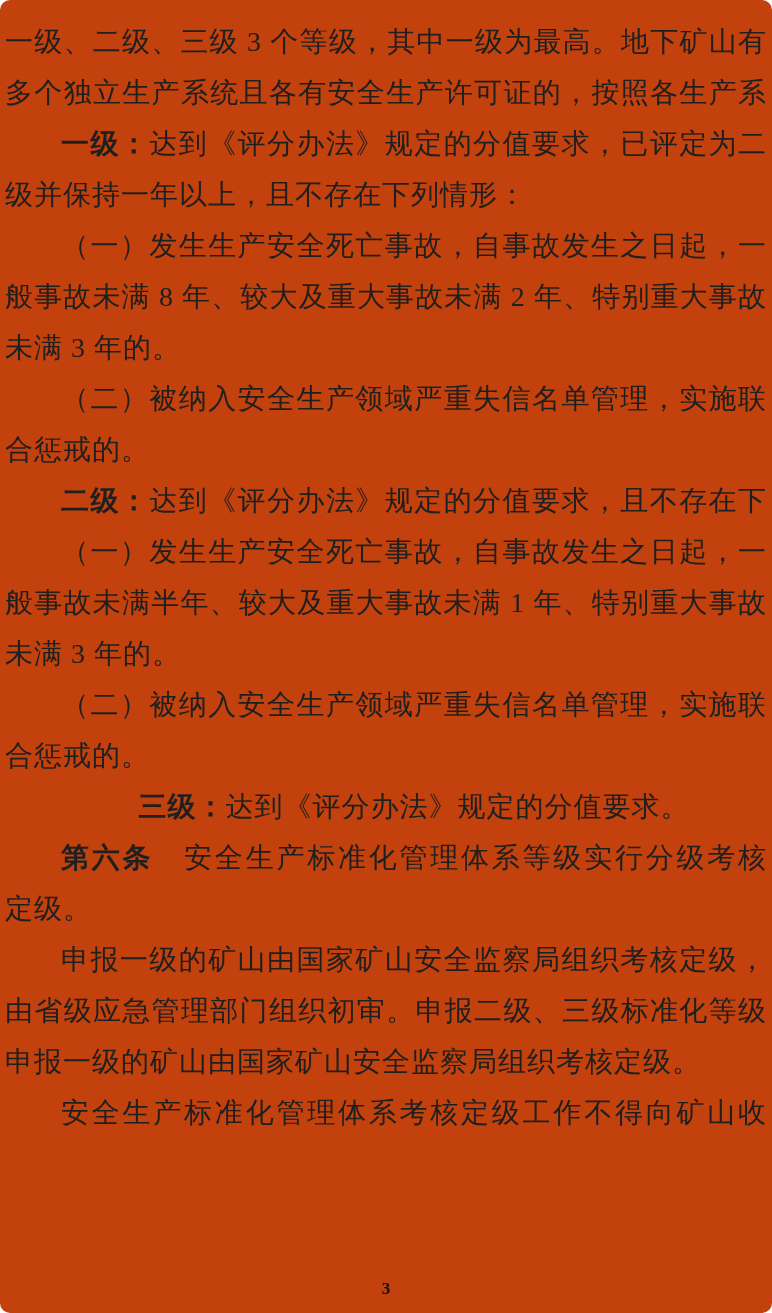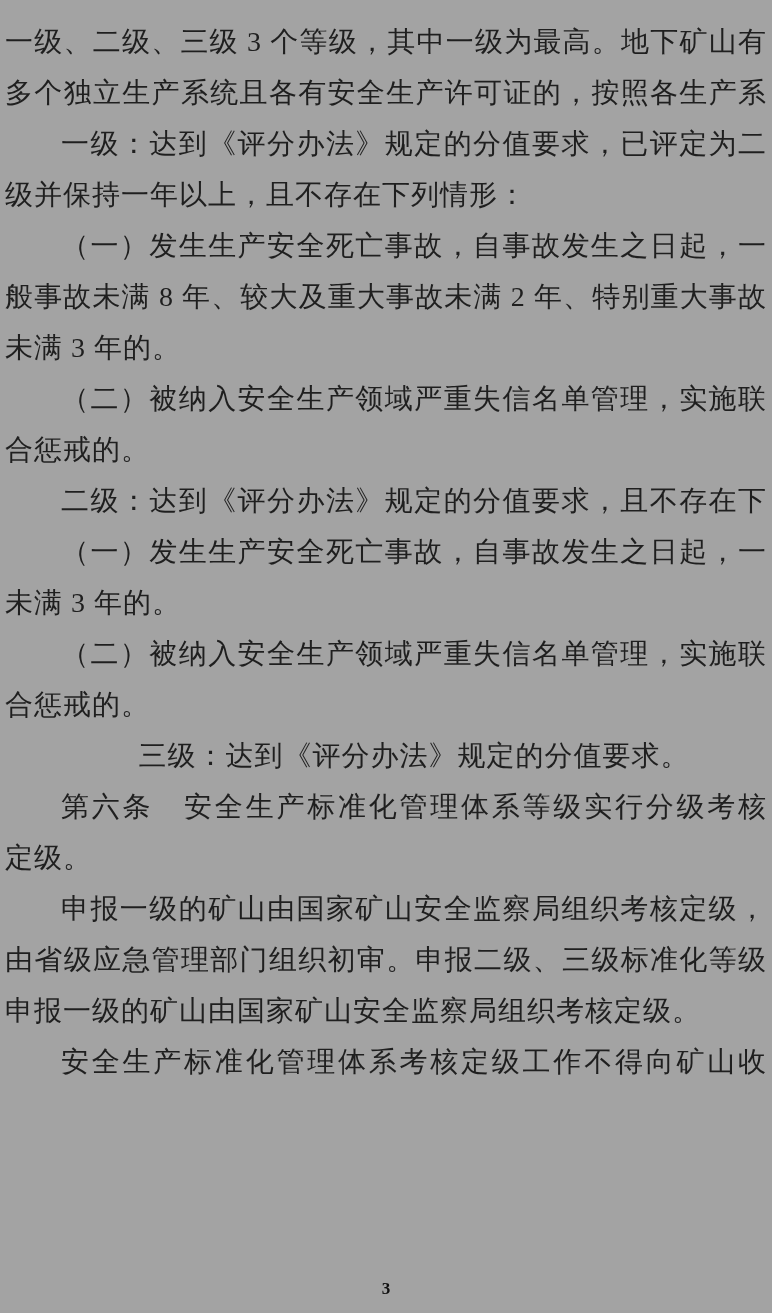--- a/index.html
+++ b/index.html
@@ -4,24 +4,25 @@
 <style>
   html, body {
     margin: 0;
     padding: 0;
     background: #ffffff;
   }
   .page {
     position: relative;
     width: 772px;
     height: 1313px;
-    background: #a3a3a3;
+    background: #c2410c;
     overflow: hidden;
     font-family: "Liberation Serif", "DejaVu Serif", serif;
     color: #1f1f1f;
+    border-radius: 10px;
   }
   .text-block {
     position: absolute;
     top: 16px;
     left: 5px;
     right: 5px;
   }
   .line {
     font-size: 28px;
     line-height: 51px;
@@ -36,21 +37,21 @@
     text-align-last: justify;
     text-justify: inter-character;
     overflow: hidden;
   }
   .line.indent {
     padding-left: 56px;
     text-align: center;
   }
   .lead {
     font-family: "Liberation Sans", "DejaVu Sans", sans-serif;
-    font-weight: 400;
+    font-weight: 700;
     letter-spacing: 1px;
   }
   .page-number {
     position: absolute;
     left: 0;
     right: 0;
     bottom: 14px;
     text-align: center;
     font-size: 17px;
     font-weight: 700;
@@ -67,20 +68,21 @@
       <div class="line fill">多个独立生产系统且各有安全生产许可证的，按照各生产系</div>
       <div class="line indent fill"><span class="lead">一级：</span><span>达到《评分办法》规定的分值要求，已评定为二</span></div>
       <div class="line">级并保持一年以上，且不存在下列情形：</div>
       <div class="line indent fill">（一）发生生产安全死亡事故，自事故发生之日起，一</div>
       <div class="line fill">般事故未满 8 年、较大及重大事故未满 2 年、特别重大事故</div>
       <div class="line">未满 3 年的。</div>
       <div class="line indent fill">（二）被纳入安全生产领域严重失信名单管理，实施联</div>
       <div class="line">合惩戒的。</div>
       <div class="line indent fill"><span class="lead">二级：</span><span>达到《评分办法》规定的分值要求，且不存在下</span></div>
       <div class="line indent fill">（一）发生生产安全死亡事故，自事故发生之日起，一</div>
+      <div class="line fill">般事故未满半年、较大及重大事故未满 1 年、特别重大事故</div>
       <div class="line">未满 3 年的。</div>
       <div class="line indent fill">（二）被纳入安全生产领域严重失信名单管理，实施联</div>
       <div class="line">合惩戒的。</div>
       <div class="line indent"><span class="lead">三级：</span><span>达到《评分办法》规定的分值要求。</span></div>
       <div class="line indent fill"><span class="lead">第六条</span><span>　安全生产标准化管理体系等级实行分级考核</span></div>
       <div class="line">定级。</div>
       <div class="line indent fill">申报一级的矿山由国家矿山安全监察局组织考核定级，</div>
       <div class="line fill">由省级应急管理部门组织初审。申报二级、三级标准化等级</div>
       <div class="line">申报一级的矿山由国家矿山安全监察局组织考核定级。</div>
       <div class="line indent fill">安全生产标准化管理体系考核定级工作不得向矿山收</div>

